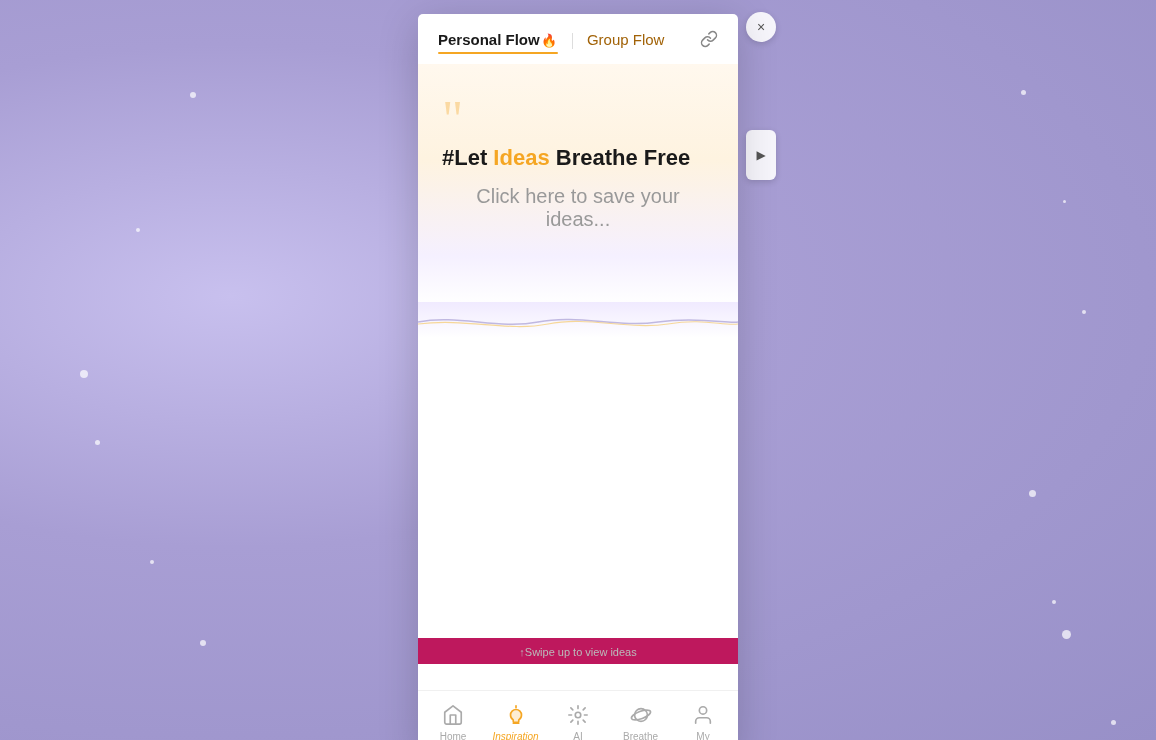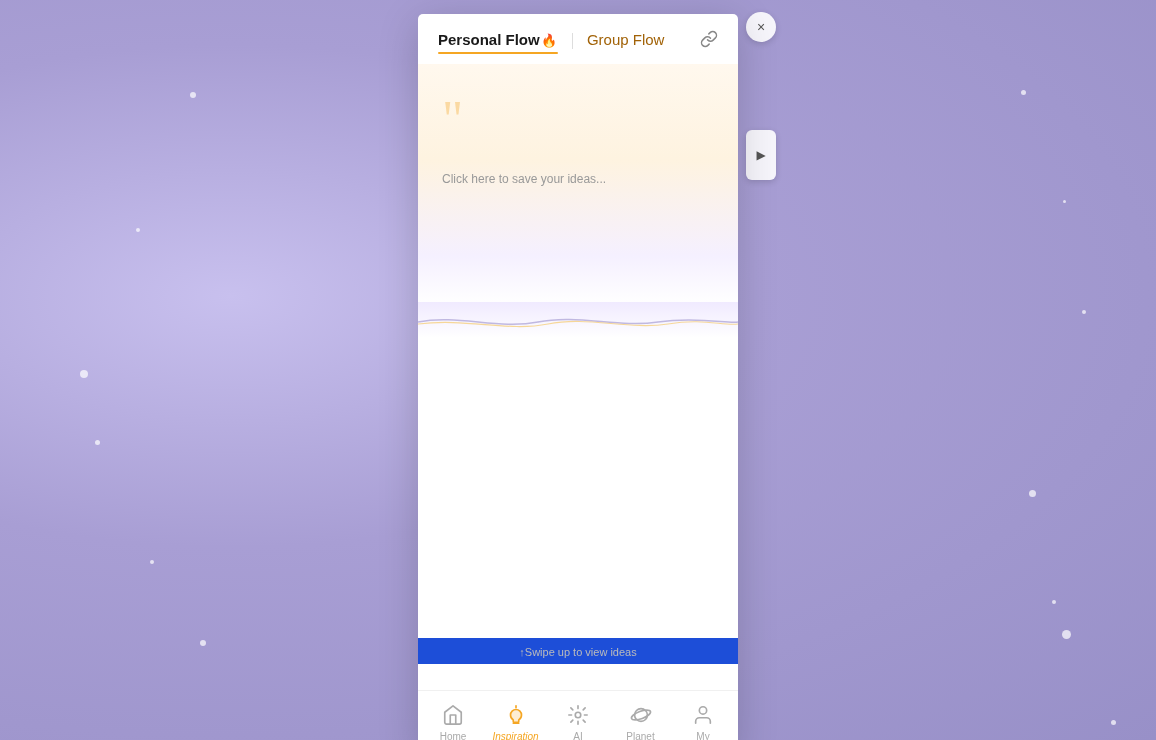--- a/index.html
+++ b/index.html
@@ -176,39 +176,40 @@
       color: #1a1a1a;
       margin-top: 8px;
       line-height: 1.3;
     }
 
     .headline .highlight {
       color: #f5a623;
     }
 
     .click-hint {
-      font-size: 12px;
+      font-size: 20px;
       color: #999;
-      margin-top: 36px;
+      margin-top: 12px;
+      text-align: center;
     }
 
     
     .white-section {
       background: #ffffff;
       flex: 1;
       min-height: 300px;
     }
 
     
     .swipe-hint {
       text-align: center;
       font-size: 11px;
       color: #bbb;
       padding: 8px 0 6px 0;
-      background: #1d4ed8;
+      background: #be185d;
     }
 
     
     .bottom-nav {
       height: 64px;
       background: #fff;
       border-top: 1px solid #f0f0f0;
       display: flex;
       align-items: center;
       justify-content: space-between;
@@ -287,20 +288,23 @@
             <path d="M10 13a5 5 0 0 0 7.54.54l3-3a5 5 0 0 0-7.07-7.07l-1.72 1.71"></path>
             <path d="M14 11a5 5 0 0 0-7.54-.54l-3 3a5 5 0 0 0 7.07 7.07l1.71-1.71"></path>
           </svg>
         </div>
       </div>
 
       <div class="content-area">
 
         <div class="gradient-top">
           <div class="quote-marks">"</div>
+          <div class="headline">
+            <span>#Let </span><span class="highlight">Ideas</span><span> Breathe Free</span>
+          </div>
           <div class="click-hint">Click here to save your ideas...</div>
         </div>
 
         <div style="background: linear-gradient(180deg,#f0eaff 0%,#fff 100%); height:36px; position:relative; margin-top:-2px;">
           <svg viewBox="0 0 320 36" width="320" height="36" xmlns="http://www.w3.org/2000/svg" style="display:block;width:100%;">
 
             <path d="M0,20 C40,12 80,28 120,20 C160,12 200,26 240,20 C280,14 310,22 320,20" fill="none" stroke="#a89ed4" stroke-width="1.5" opacity="0.7"></path>
 
             <path d="M0,22 C50,16 90,30 130,22 C170,14 210,28 250,22 C285,16 305,24 320,22" fill="none" stroke="#f5d080" stroke-width="1.2" opacity="0.8"></path>
           </svg>
@@ -345,21 +349,21 @@
           <div class="nav-label">AI</div>
         </div>
 
         <div class="nav-item">
           <div class="nav-icon">
             <svg width="22" height="22" viewBox="0 0 24 24" fill="none" stroke="#aaa" stroke-width="1.8" stroke-linecap="round" stroke-linejoin="round">
               <circle cx="12" cy="12" r="7"></circle>
               <ellipse cx="12" cy="12" rx="11" ry="4" transform="rotate(-20 12 12)"></ellipse>
             </svg>
           </div>
-          <div class="nav-label">Planet</div>
+          <div class="nav-label">Breathe</div>
         </div>
 
         <div class="nav-item">
           <div class="nav-icon">
             <svg width="22" height="22" viewBox="0 0 24 24" fill="none" stroke="#aaa" stroke-width="1.8" stroke-linecap="round" stroke-linejoin="round">
               <path d="M20 21v-2a4 4 0 0 0-4-4H8a4 4 0 0 0-4 4v2"></path>
               <circle cx="12" cy="7" r="4"></circle>
             </svg>
           </div>
           <div class="nav-label">My</div>

